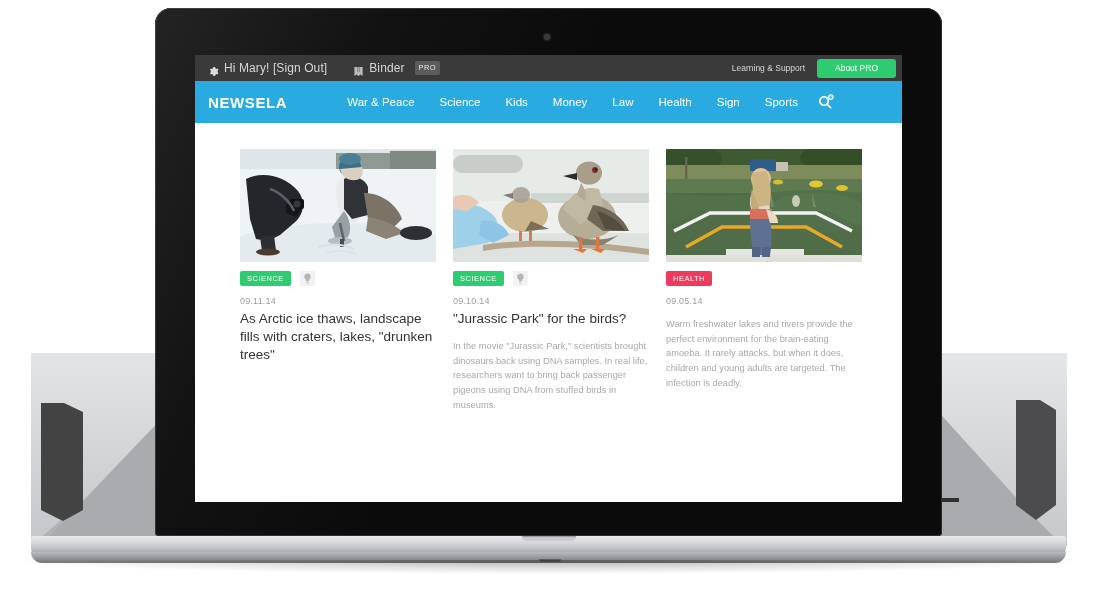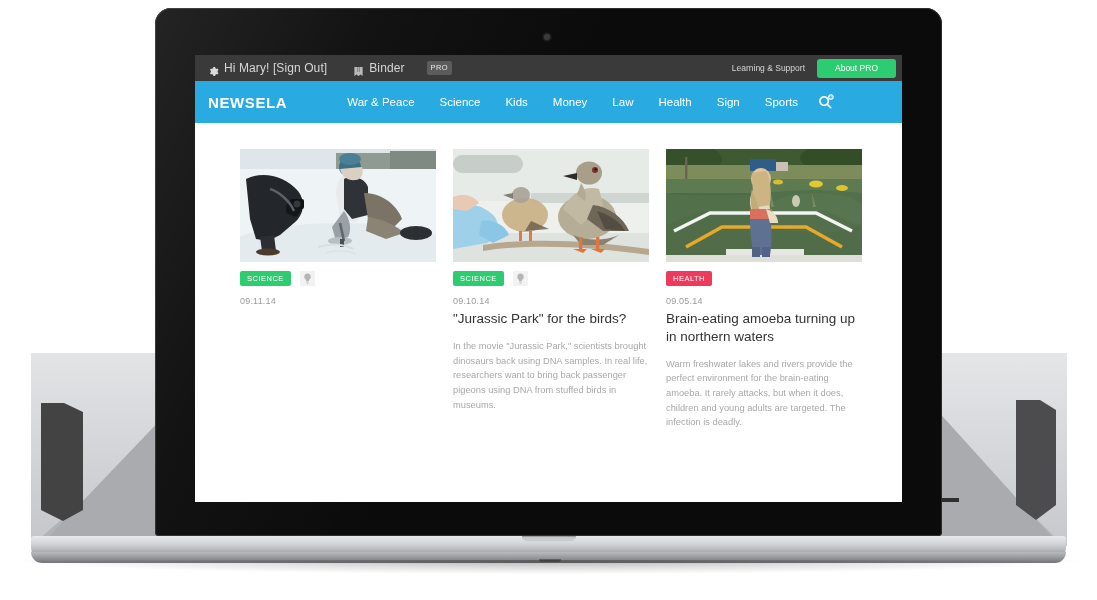--- a/index.html
+++ b/index.html
@@ -145,21 +145,21 @@
     align-items: center;
     margin-left: 26px;
   }
   .binder-icon {
     width: 11px; height: 11px;
     margin-right: 5px;
     display: inline-block;
     flex: 0 0 auto;
   }
   .pro-tag {
-    margin-left: 22px;
+    margin-left: 10px;
     background: #5c5c5c;
     color: #e8e8e8;
     font-size: 7.5px;
     padding: 2px 4px 2.5px;
     border-radius: 2px;
     letter-spacing: 0.4px;
   }
   .learning-link {
     color: #d6d6d6;
     font-size: 8.5px;
@@ -427,20 +427,21 @@
               <svg viewBox="0 0 24 24" width="15" height="15">
                 <rect width="24" height="24" rx="2" fill="#f2f2f2"></rect>
                 <path d="M12 4.2a5.2 5.2 0 0 0-3.1 9.4c.6.5.9 1.1.9 1.8v.4h4.4v-.4c0-.7.3-1.3.9-1.8A5.2 5.2 0 0 0 12 4.2z" fill="#b5b5b5"></path>
                 <rect x="9.8" y="16.6" width="4.4" height="1.5" rx="0.7" fill="#b5b5b5"></rect>
                 <rect x="10.4" y="18.7" width="3.2" height="1.3" rx="0.6" fill="#b5b5b5"></rect>
               </svg>
             </span>
           </div>
 
           <div class="card-date">09.11.14</div>
+          <div class="card-title">As Arctic ice thaws, landscape fills with craters, lakes, "drunken trees"</div>
         </div>
 
         <div class="card">
           <div class="card-img">
             <svg viewBox="0 0 196 113" width="196" height="113">
               <rect width="196" height="113" fill="#eef0ee"></rect>
               <rect x="0" y="0" width="196" height="52" fill="#e7ebe8"></rect>
               <rect x="0" y="6" width="70" height="18" rx="9" fill="#c7cdc9"></rect>
               <rect x="78" y="44" width="118" height="10" fill="#cfd5d1"></rect>
               <rect x="0" y="84" width="196" height="29" fill="#dfe3e0"></rect>
@@ -536,21 +537,20 @@
 
               <ellipse cx="130" cy="52" rx="4" ry="6" fill="#c8cbb4"></ellipse>
             </svg>
           </div>
 
           <div class="card-meta">
             <span class="badge" style="background:#ee3a5c">HEALTH</span>
           </div>
 
           <div class="card-date">09.05.14</div>
-          <div class="card-title">Brain-eating amoeba turning up in northern waters</div>
           <div class="card-summary">Warm freshwater lakes and rivers provide the perfect environment for the brain-eating amoeba. It rarely attacks, but when it does, children and young adults are targeted. The infection is deadly.</div>
         </div>
 
       </div>
     </div>
   </div>
 
   <div class="laptop-base"></div>
   <div class="base-notch"></div>
   <div class="laptop-base-lip"></div>

